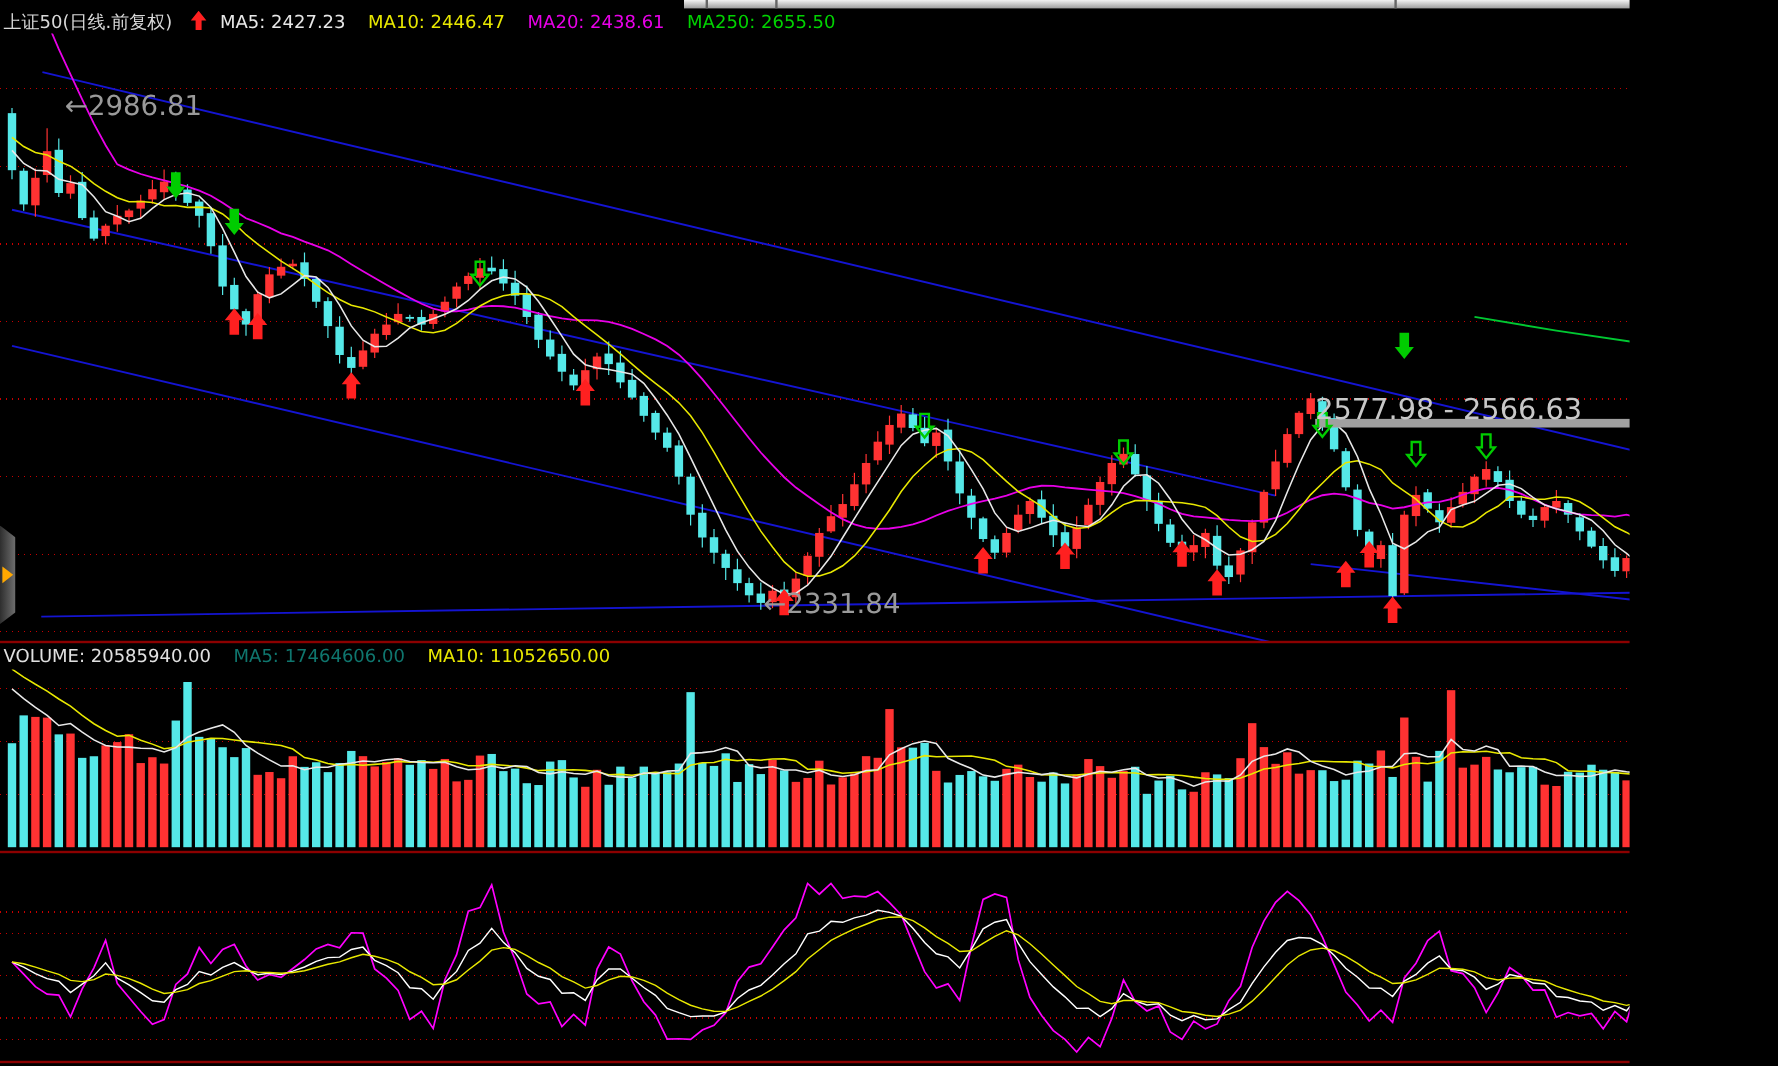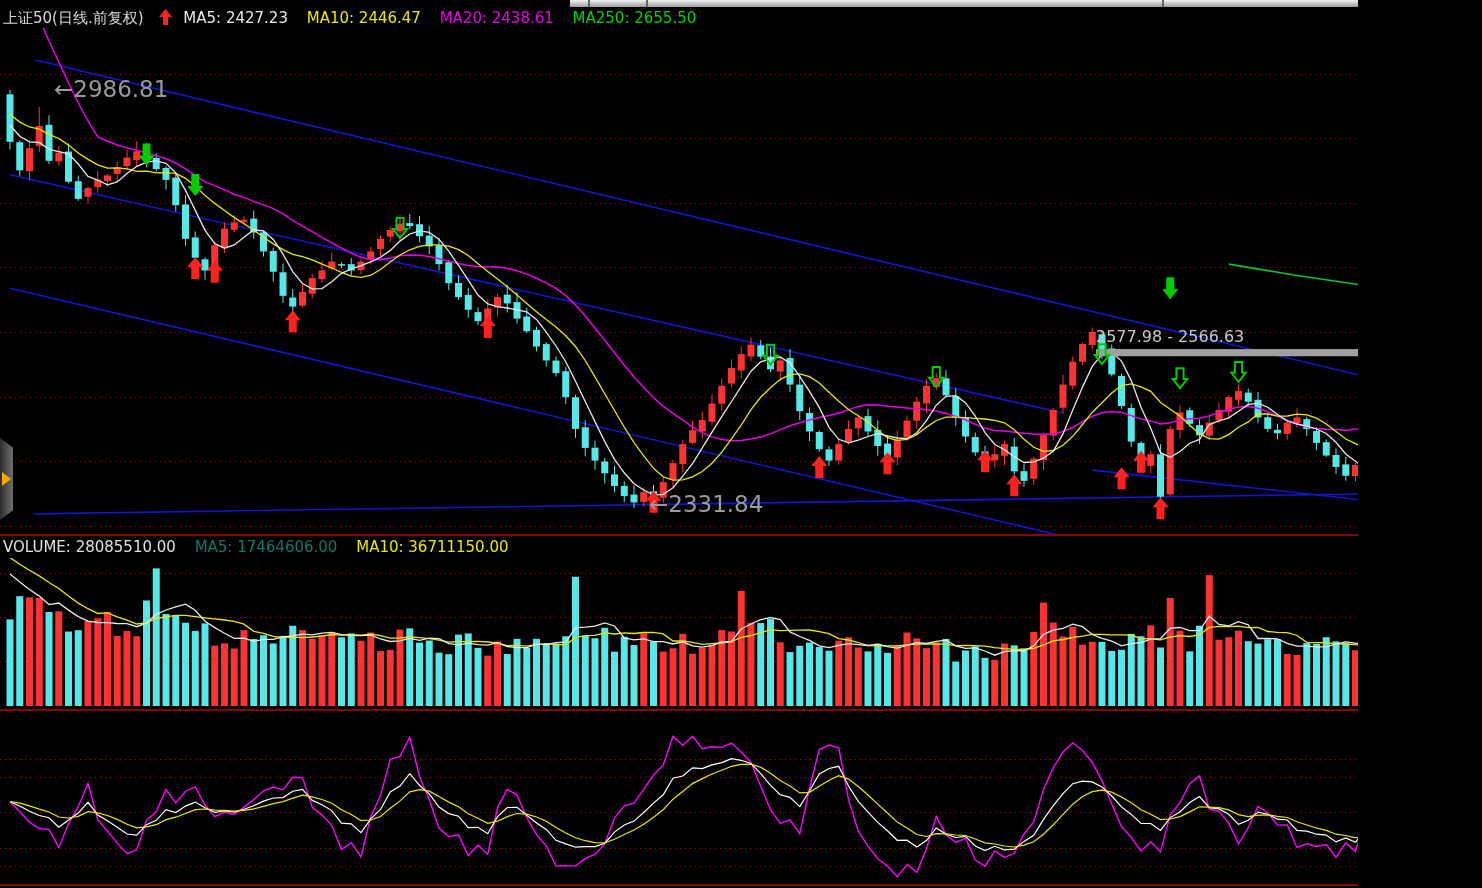--- a/index.html
+++ b/index.html
@@ -17,21 +17,21 @@
                clip-path:polygon(0 0,100% 12%,100% 88%,0 100%);cursor:pointer;}
   .left-handle .tri{position:absolute;left:2px;top:34px;width:0;height:0;
                border-top:7px solid transparent;border-bottom:7px solid transparent;
                border-left:9px solid #ffa800;}
   .badge{position:absolute;left:1471px;top:282px;width:11px;height:28px;z-index:4;
          background:#2a2ac8;color:#fff;font-weight:bold;font-size:15px;line-height:28px;
          overflow:hidden;border-top:2px solid #d20000;border-bottom:2px solid #d20000;}
   .close-x{position:absolute;left:1463px;top:686px;z-index:4;color:#ff2a2a;
            font-weight:bold;font-size:16px;cursor:pointer;}
   .anno{color:#9a9a9a;font-size:23px;}
-  .anno-range{color:#c8c8c8;font-size:16px;text-align:center;}
+  .anno-range{color:#c8c8c8;font-size:24px;text-align:center;}
   .icnbar{position:absolute;left:1390px;top:6px;z-index:4;display:flex;gap:8px;}
   .icnbar svg{cursor:pointer;}
 </style>
 </head>
 <body>
 
 <div class="screen">
 
   <svg id="chart-svg" width="1482" height="888">
       <defs>
@@ -608,26 +608,26 @@
       <path d="M12 2 L22 10.5 L12 19 L2 10.5 Z" fill="none" stroke="#c80000" stroke-width="2"></path>
     </svg>
     <svg width="26" height="21">
       <rect x="2" y="2" width="21" height="17" fill="none" stroke="#c80000" stroke-width="2"></rect>
       <line x1="12" y1="2" x2="12" y2="19" stroke="#c80000" stroke-width="2"></line>
     </svg>
   </div>
 
   <div class="ov anno" style="left:54px;top:76px;">←2986.81</div>
   <div class="ov anno-range" style="left:1096px;top:327px;">2577.98 - 2566.63</div>
-  <div class="ov anno" style="left:636px;top:491px;margin-left:13px;">←2331.84</div>
+  <div class="ov anno" style="left:636px;top:491px;">←2331.84</div>
 
   <div class="ov hdr" style="left:3px;top:538px;">
-    <span style="color:#e0e0e0">VOLUME: 28085510.00</span>
+    <span style="color:#e0e0e0">VOLUME: 20585940.00</span>
     <span style="color:#0f766e">MA5: 17464606.00</span>
-    <span style="color:#e8e800">MA10: 36711150.00</span>
+    <span style="color:#e8e800">MA10: 11052650.00</span>
   </div>
 
 
   <div class="left-handle">
     <div class="tri"></div>
   </div>
 
   <div class="badge">26</div>
 
   <div class="close-x">X</div>

